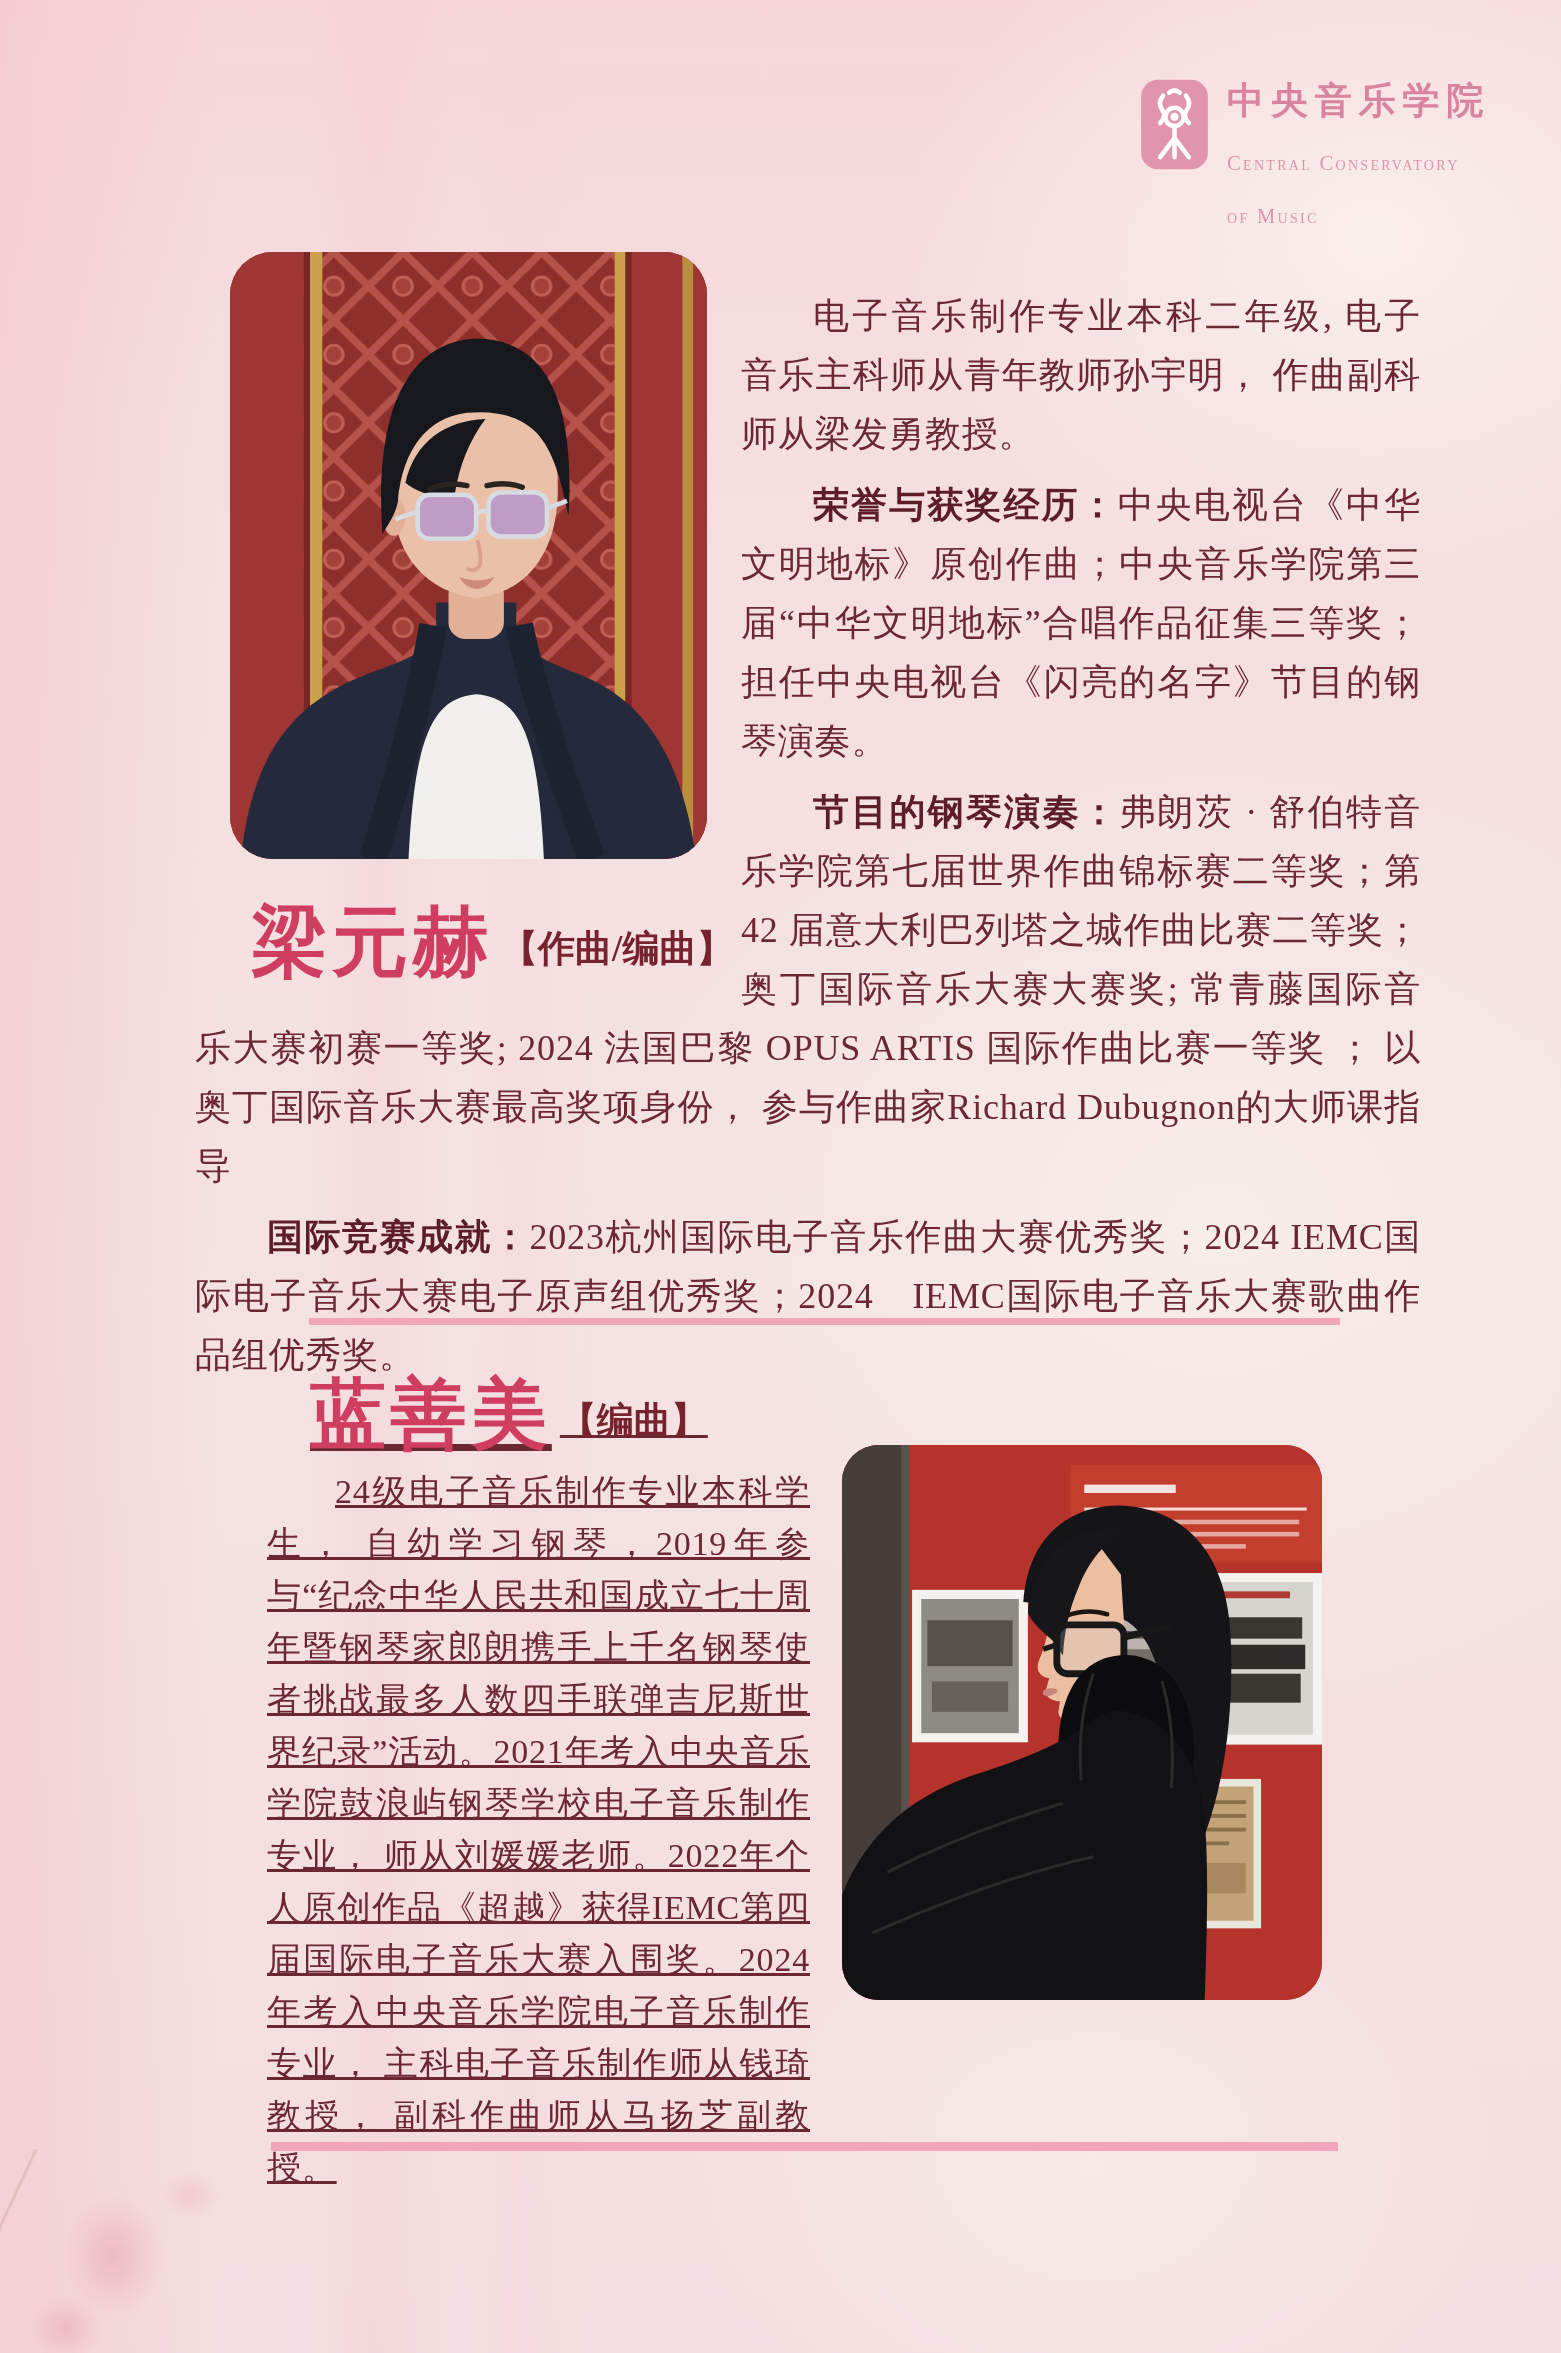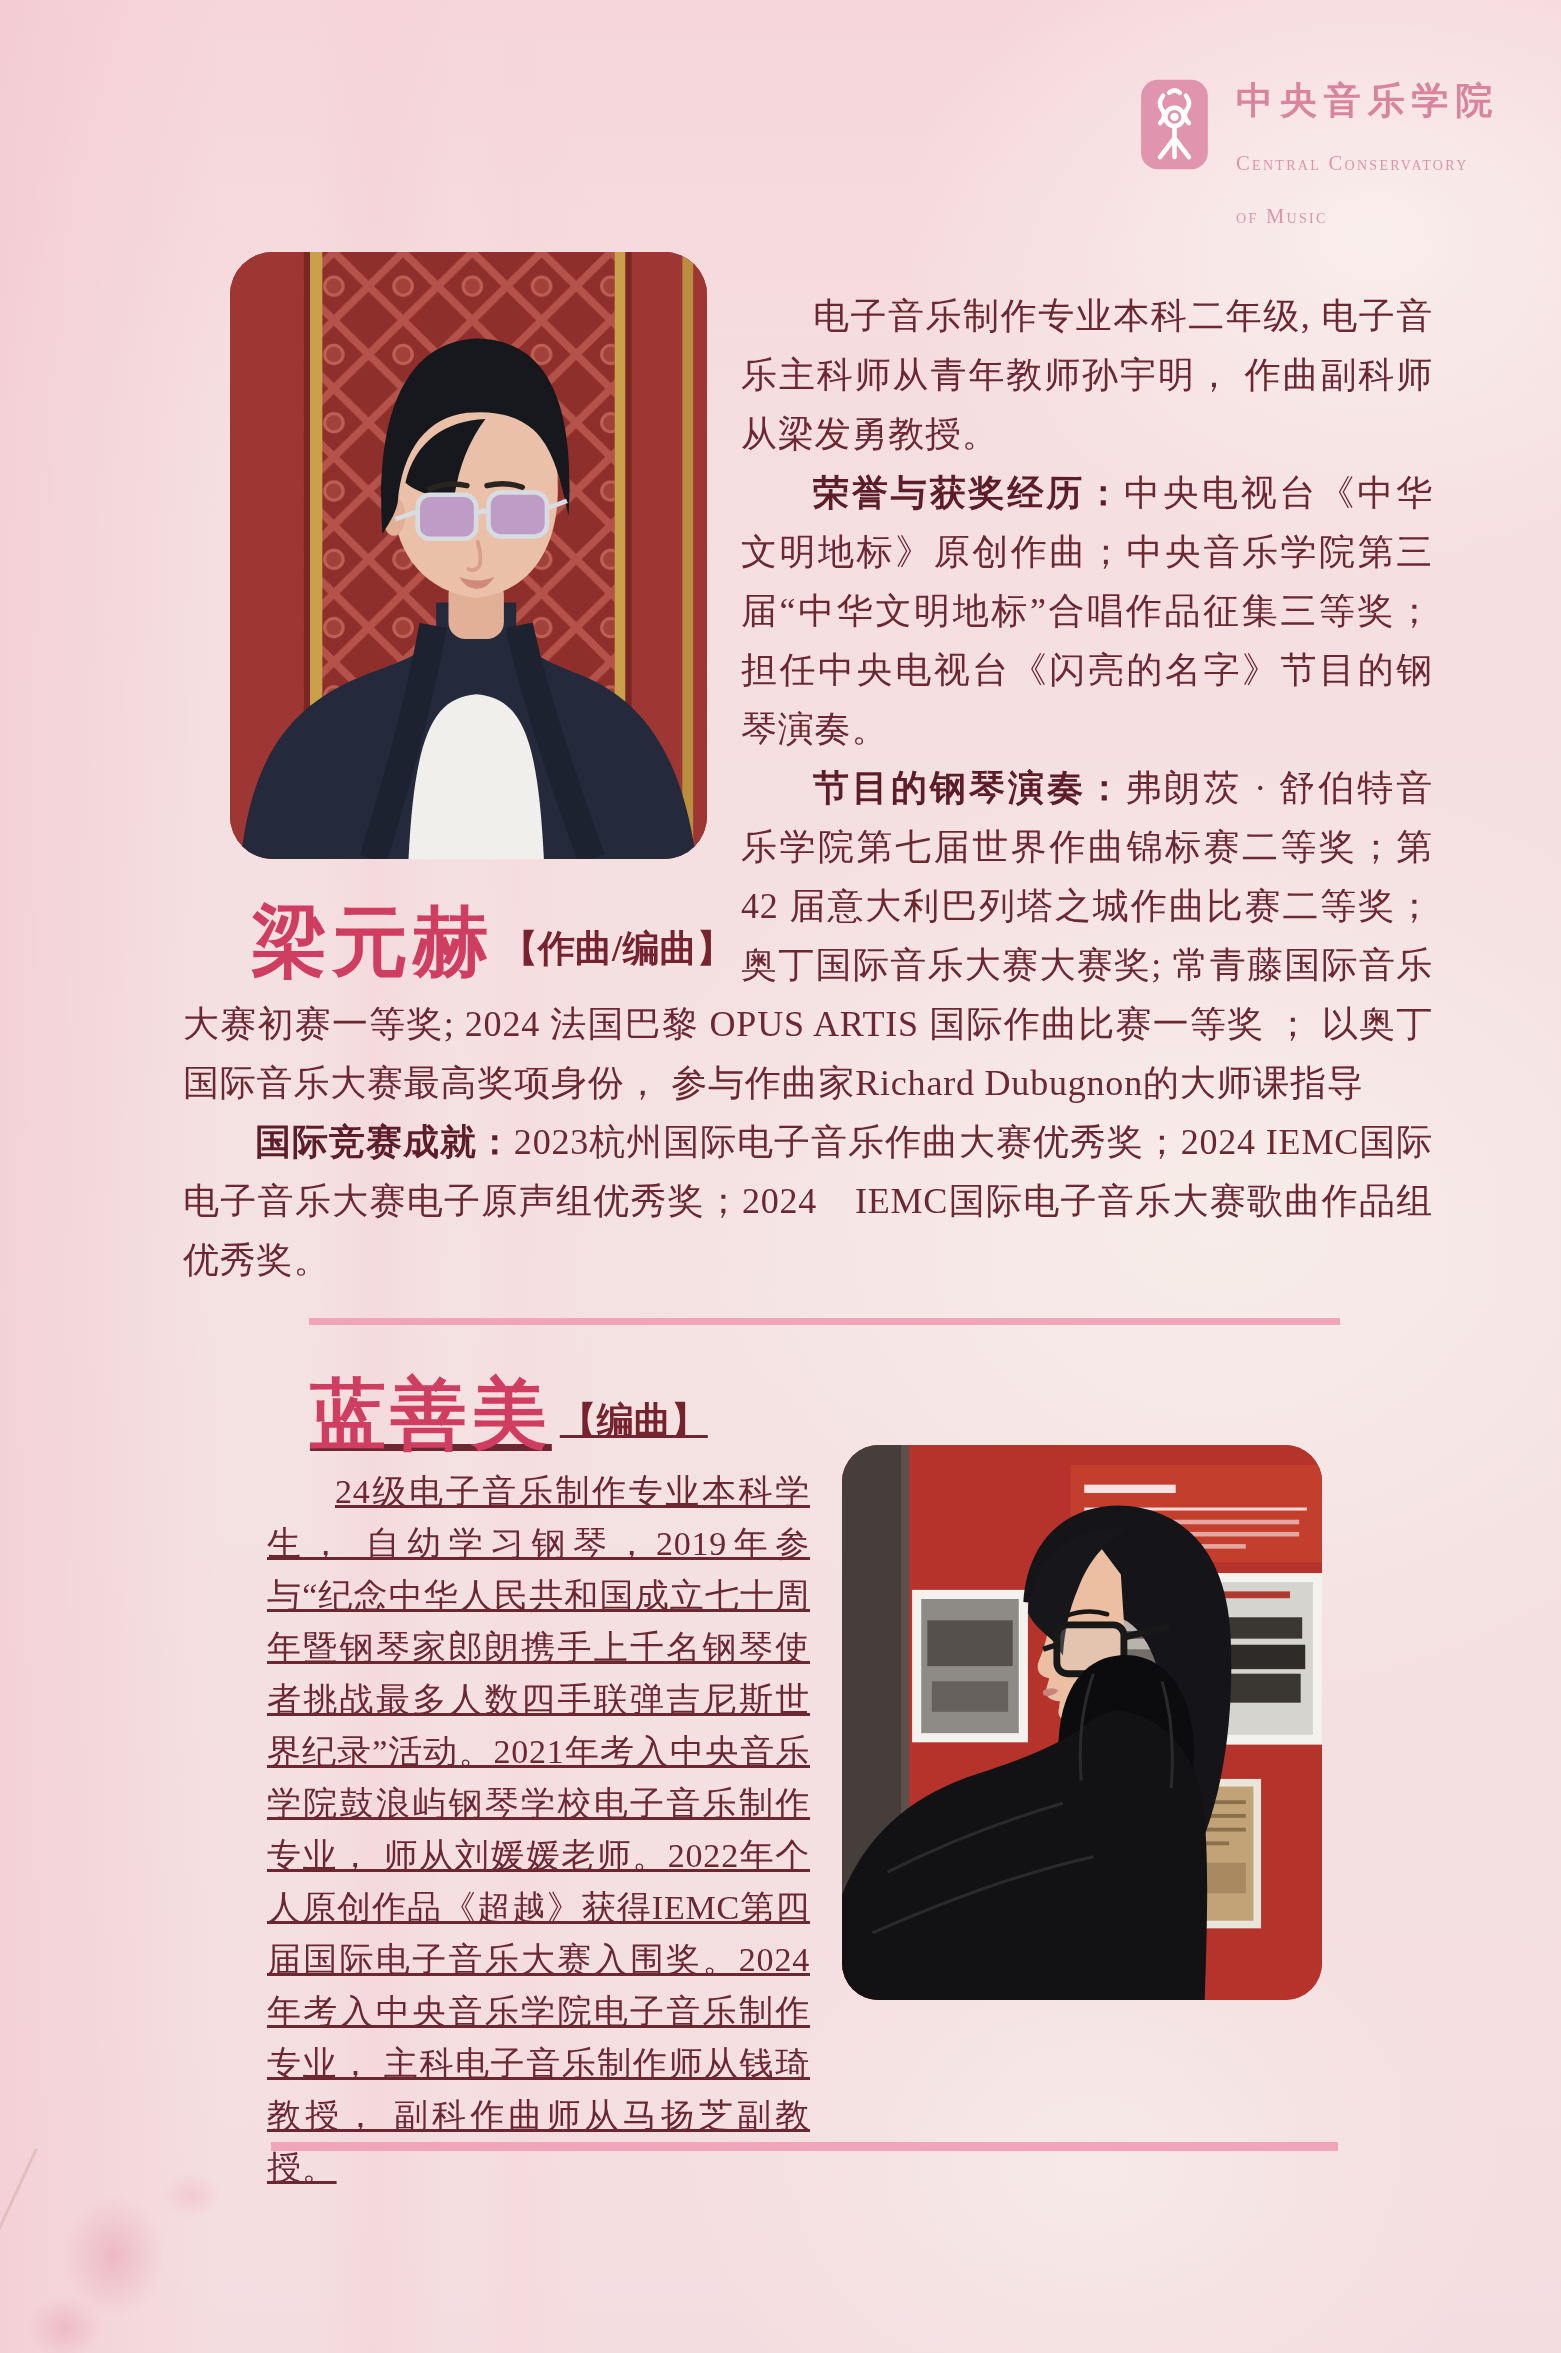--- a/index.html
+++ b/index.html
@@ -12,37 +12,37 @@
     background-image:
       radial-gradient(ellipse 762px 579px at 88% 10%, rgba(250,240,238,.9) 0%, rgba(250,240,238,0) 62%),
       radial-gradient(ellipse 915px 762px at 78% 52%, rgba(248,238,234,.85) 0%, rgba(248,238,234,0) 65%),
       radial-gradient(ellipse 686px 534px at 70% 92%, rgba(248,238,236,.7) 0%, rgba(248,238,236,0) 60%),
       linear-gradient(90deg, rgba(242,197,206,.55) 0%, rgba(242,197,206,0) 14%),
       linear-gradient(90deg, rgba(255,255,255,0) 20%, rgba(244,205,213,.35) 24%, rgba(255,255,255,0) 29%),
       linear-gradient(90deg, rgba(255,255,255,0) 30%, rgba(246,214,220,.4) 33%, rgba(255,255,255,0) 38%),
       linear-gradient(180deg, #f6d6da 0%, #f5dee0 18%, #f4e2e2 55%, #f4dde0 100%);
   }
   
-  .logo{position:absolute;left:1140px;top:79px;display:flex;gap:27px;align-items:flex-start;}
+  .logo{position:absolute;left:1140px;top:79px;display:flex;gap:18px;align-items:flex-start;}
   .logo-icon{width:69px;height:91px;flex:0 0 auto;}
   .logo-icon svg{display:block;width:100%;height:100%;}
   .logo-cn{font-size:37px;font-weight:bold;color:#d9849f;letter-spacing:6.9px;line-height:44px;white-space:nowrap;}
   .logo-en1,.logo-en2{font-variant:small-caps;font-size:20.6px;color:#dc93ac;letter-spacing:2.3px;line-height:25px;white-space:nowrap;margin-top:28px;}
   
   .bio1{position:absolute;left:183px;top:252px;width:1250px;color:#6b2833;}
   .bio1-left{float:left;width:477px;margin-right:34px;padding-left:47px;}
   .photo{overflow:hidden;background:#9c3a35;}
   .photo svg{display:block;width:100%;height:100%;}
   .photo1{width:477px;height:607px;border-radius:43px;}
   .photo2{width:480px;height:555px;border-radius:37px;position:absolute;right:0;top:76px;}
   .name-row{display:flex;align-items:flex-end;}
   .bio1 .name-row{margin-top:38px;height:88px;padding-left:21.3px;}
   .name{font-weight:bold;font-size:76px;line-height:85px;color:#cf3e60;letter-spacing:4.6px;white-space:nowrap;}
   .tag{font-weight:bold;font-size:37px;color:#76232f;margin-left:8px;padding-bottom:10.7px;white-space:nowrap;}
-  .bio1 p{margin:0;font-size:36px;line-height:59px;text-align:justify;text-indent:2em;letter-spacing:0.8px;}
+  .bio1 p{margin:12px;font-size:36px;line-height:59px;text-align:justify;text-indent:2em;letter-spacing:0.8px;}
   .bio1 p.first{margin-top:35px;}
   .plabel{font-weight:bold;color:#5d1d28;}
   .bio2{position:absolute;left:267px;top:1369px;width:1055px;color:#6b2833;text-decoration:underline;}
   .bio2 .name-row{height:88px;padding-left:43px;}
   .bio2 p{width:543px;margin:9.1px 0 0 0;font-size:34px;line-height:52px;text-align:justify;text-indent:2em;letter-spacing:0.8px;}
   
   .divider{position:absolute;background:#f1a5ba;}
   .divider1{left:309px;top:1318px;width:1031px;height:6.9px;}
   .divider2{left:271px;top:2142px;width:1067px;height:9.1px;}
   .flower{

